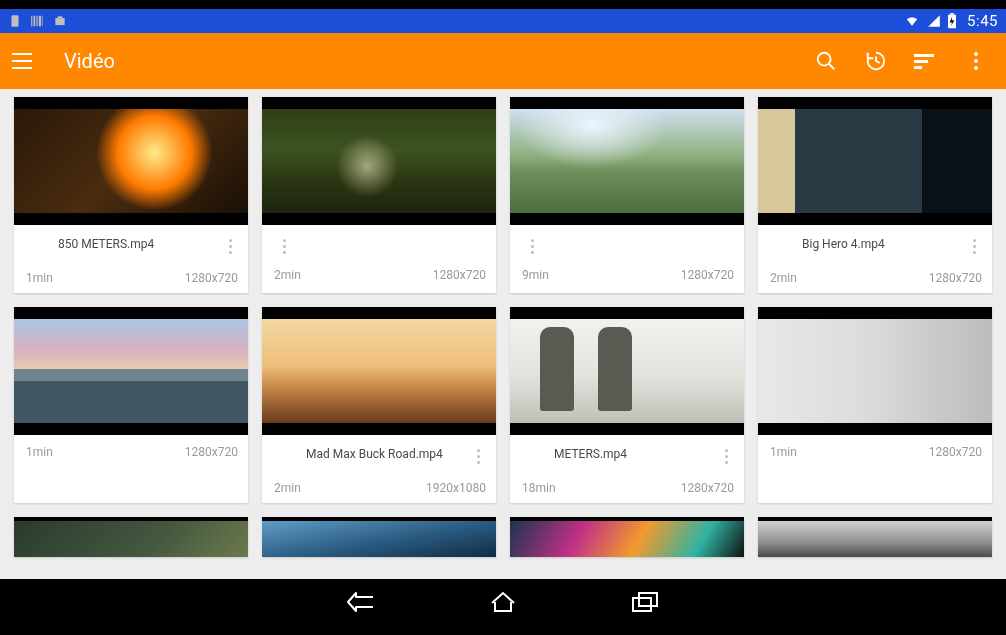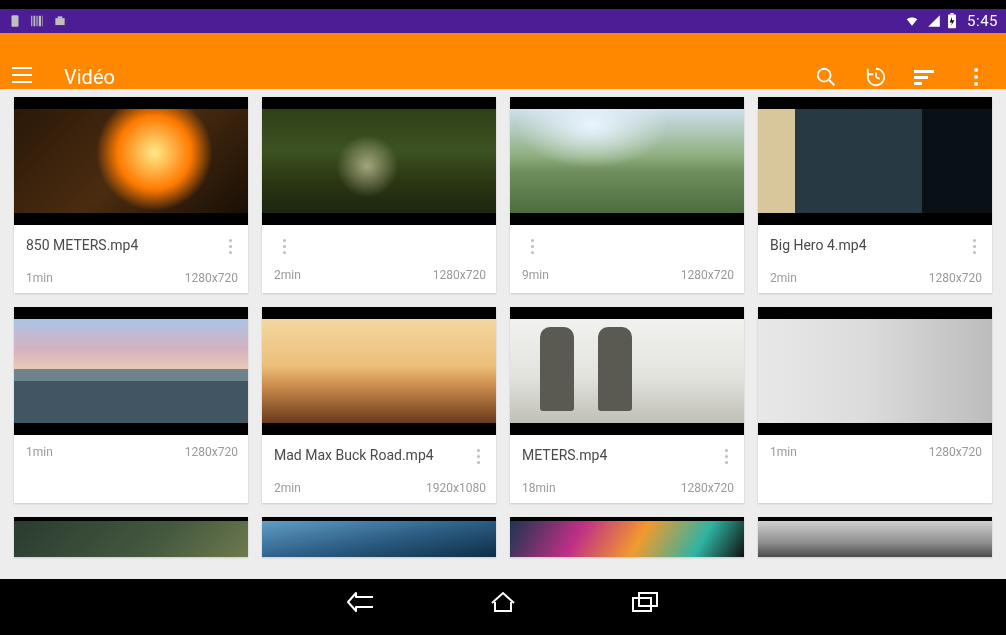--- a/index.html
+++ b/index.html
@@ -3,29 +3,29 @@
 <meta charset="utf-8">
 <style>
   * { margin: 0; padding: 0; box-sizing: border-box; }
   html, body { width: 1006px; height: 635px; overflow: hidden; font-family: Roboto, "Helvetica Neue", Arial, sans-serif; background: #000; }
 
   .frame { width: 1006px; height: 635px; display: flex; flex-direction: column; }
   .outer-top, .outer-bottom { background: #000; height: 9px; }
   .outer-bottom { height: 10px; }
 
   
-  .status-bar { height: 24px; background: #4c1d95; color: #fff; display: flex; align-items: center; padding: 0 8px; font-size: 14px; }
+  .status-bar { height: 24px; background: #1d4ed8; color: #fff; display: flex; align-items: center; padding: 0 8px; font-size: 14px; }
   .status-left { display: flex; align-items: center; gap: 8px; }
   .status-right { margin-left: auto; display: flex; align-items: center; gap: 6px; }
   .status-right .clock { font-size: 15px; margin-left: 4px; letter-spacing: .5px; }
   .status-icon { fill: #fff; }
   .status-icon-grey { fill: #bfbfbf; }
 
   
-  .app-bar { height: 56px; background: #ff8800; color: #fff; display: flex; align-items: flex-end; padding: 0 12px; }
+  .app-bar { height: 56px; background: #ff8800; color: #fff; display: flex; align-items: center; padding: 0 12px; }
   .app-bar .hamburger { width: 28px; height: 28px; display: flex; flex-direction: column; justify-content: center; gap: 5px; cursor: pointer; }
   .app-bar .hamburger span { display: block; width: 20px; height: 2px; background: #fff; }
   .app-bar .title { font-size: 20px; font-weight: 400; margin-left: 24px; }
   .app-actions { margin-left: auto; display: flex; align-items: center; gap: 26px; padding-right: 6px; }
   .app-actions .action { width: 24px; height: 24px; cursor: pointer; display: flex; align-items: center; justify-content: center; }
   .app-actions svg { fill: #fff; stroke: #fff; }
 
   .dots-vert { display: flex; flex-direction: column; gap: 3px; align-items: center; justify-content: center; }
   .dots-vert span { width: 4px; height: 4px; border-radius: 50%; background: #fff; display: block; }
 
@@ -47,21 +47,21 @@
   .art.t2 { background: radial-gradient(ellipse at 35% 15%, #eaf4ff 0%, rgba(234,244,255,0) 35%), linear-gradient(180deg,#cfe0ef 0%, #8faf7e 45%, #6f8f5e 60%, #4e6d3f 100%); }
   .art.t3 { background: linear-gradient(90deg,#d7c79a 0 16%, #273a44 16% 70%, #0a1116 70% 100%); }
   .art.t4 { background: linear-gradient(180deg,#a9c6e6 0%, #d4b1c0 28%, #e9c9b3 48%, #6f838e 48% 60%, #415563 60% 100%); }
   .art.t5 { background: linear-gradient(180deg,#f4d7a1 0%, #edbf7a 45%, #c98a4a 65%, #6a3a1c 100%); }
   .art.t6 { background: linear-gradient(180deg,#f1f1ef 0%, #e3e3de 55%, #bfbfb6 100%); }
   .art.t6::before, .art.t6::after { content:""; position:absolute; top:8px; bottom:12px; width:34px; background:#5a5a52; border-radius:10px 10px 3px 3px; }
   .art.t6::before { left:30px; } .art.t6::after { left:88px; }
   .art.t7 { background: linear-gradient(90deg,#e8e8e8 0%, #dcdcdc 45%, #bcbcbc 100%); }
 
   .card-body { padding: 12px 8px 4px 12px; display:flex; align-items:flex-start; }
-  .card-title { font-size: 14px; color: #4a4a4a; line-height: 1.25; flex:1; padding-right:4px; min-height: 20px; }
+  .card-title { font-size: 12px; color: #4a4a4a; line-height: 1.25; flex:1; padding-right:4px; min-height: 20px; margin-left: 32px; }
   .card .more { width:20px; display:flex; flex-direction:column; gap:3px; align-items:center; padding-top:2px; cursor:pointer; }
   .card .more span { width:3px; height:3px; border-radius:50%; background:#bdbdbd; }
 
   .card-footer { display:flex; justify-content:space-between; padding: 10px 10px 8px 12px; font-size: 12px; color:#9a9a9a; }
 
   .card.peek .thumb { height: 40px; }
   .card.peek .thumb .letterbox-top { height: 4px; }
   .card.peek .thumb .art { top: 4px; bottom: 0; }
 
   .art.p0 { background: linear-gradient(135deg,#2a3b2f 0%, #44583f 60%, #6d7a4d 100%); }

